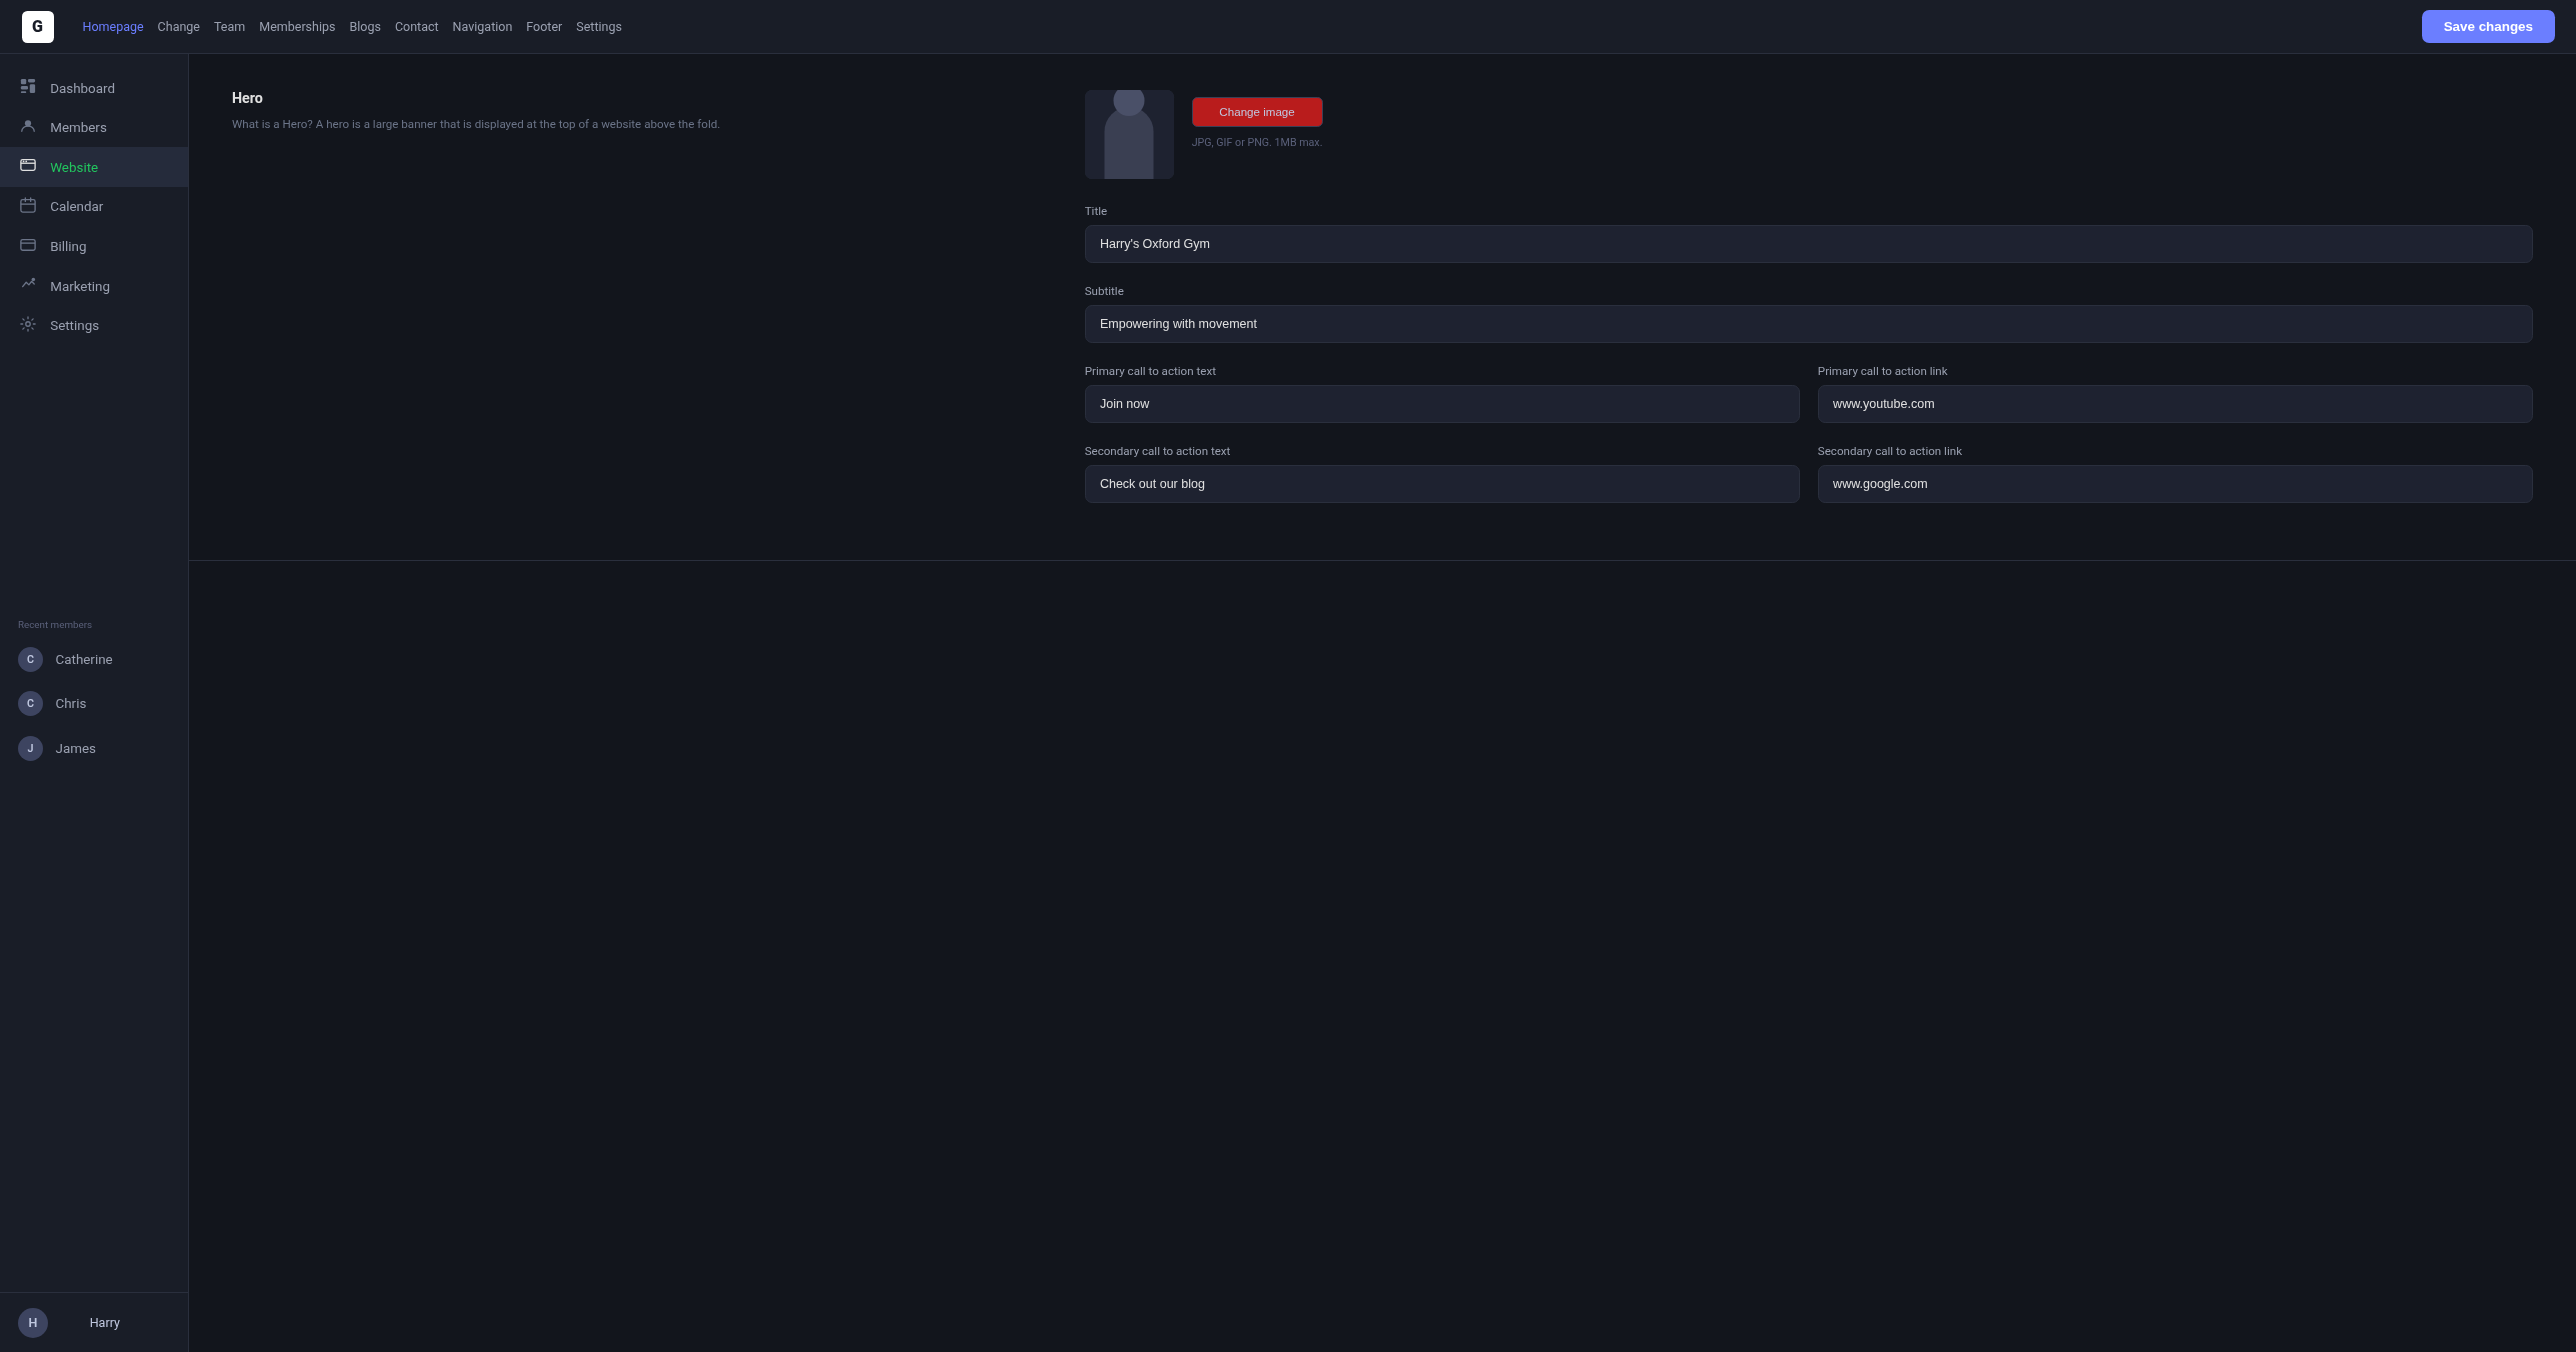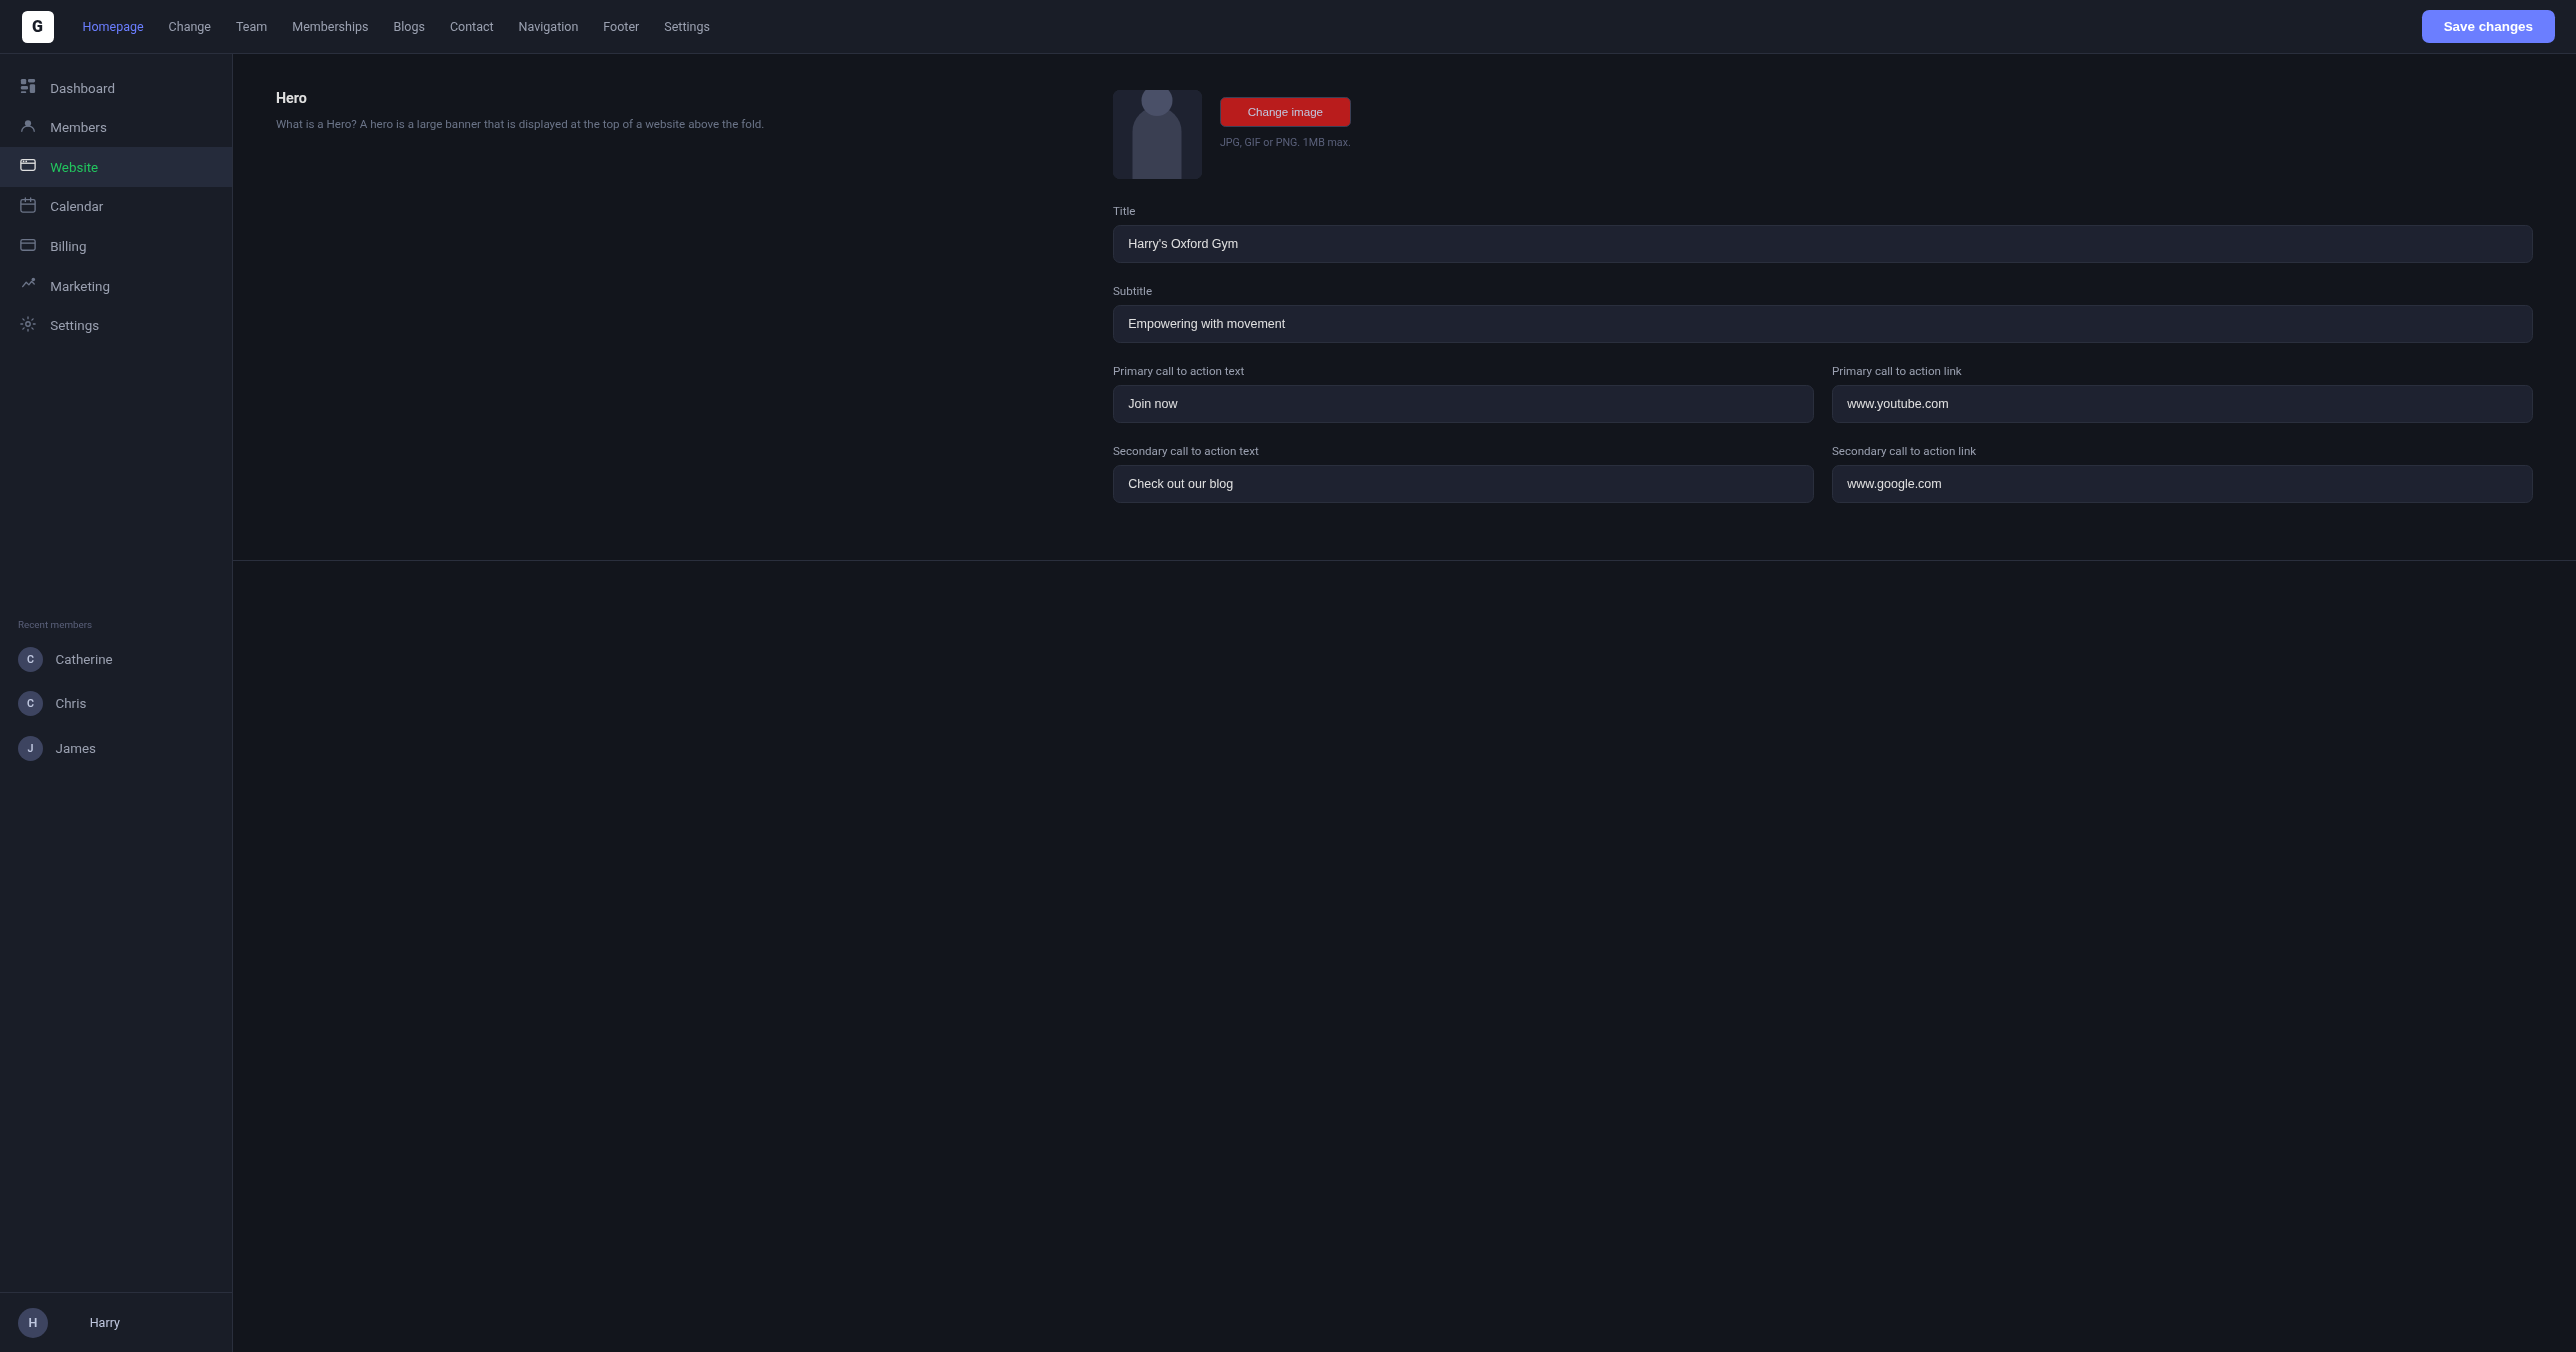--- a/index.html
+++ b/index.html
@@ -36,21 +36,21 @@
       font-weight: 900;
       font-size: 16px;
       color: #191d27;
       margin-right: 29px;
       flex-shrink: 0;
     }
 
     .nav-links {
       display: flex;
       align-items: center;
-      gap: 25px;
+      gap: 14px;
       flex: 1;
     }
 
     .nav-link {
       font-size: 12.5px;
       color: #9aa0b0;
       cursor: pointer;
       text-decoration: none;
       white-space: nowrap;
     }
@@ -73,21 +73,21 @@
 
     
     .layout {
       display: flex;
       flex: 1;
       overflow: hidden;
     }
 
     
     .sidebar {
-      width: 233px;
+      width: 189px;
       background: #191d27;
       border-right: 0.9px solid #2a2f3d;
       display: flex;
       flex-direction: column;
       flex-shrink: 0;
     }
 
     .sidebar-nav {
       flex: 1;
       padding: 14.3px 0;

